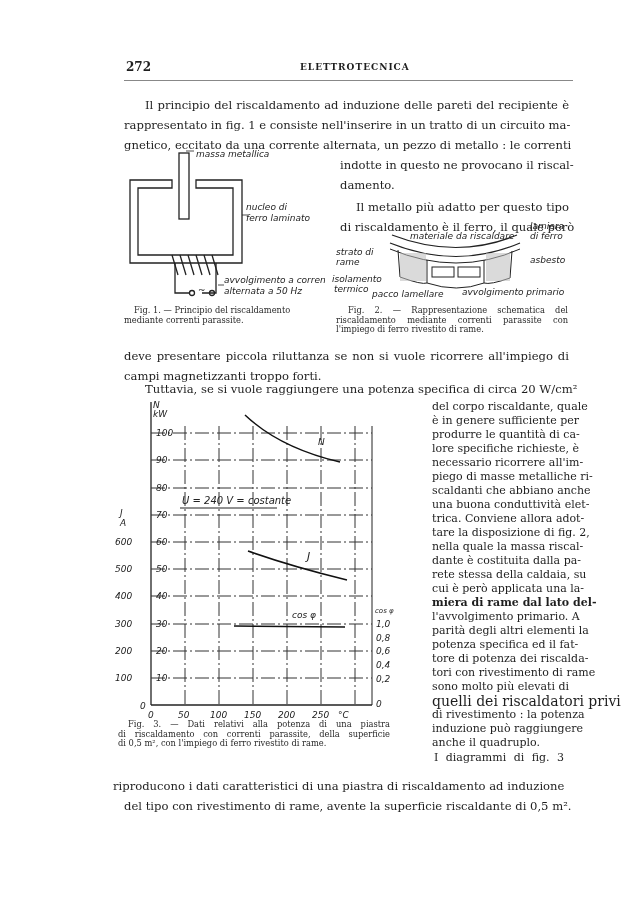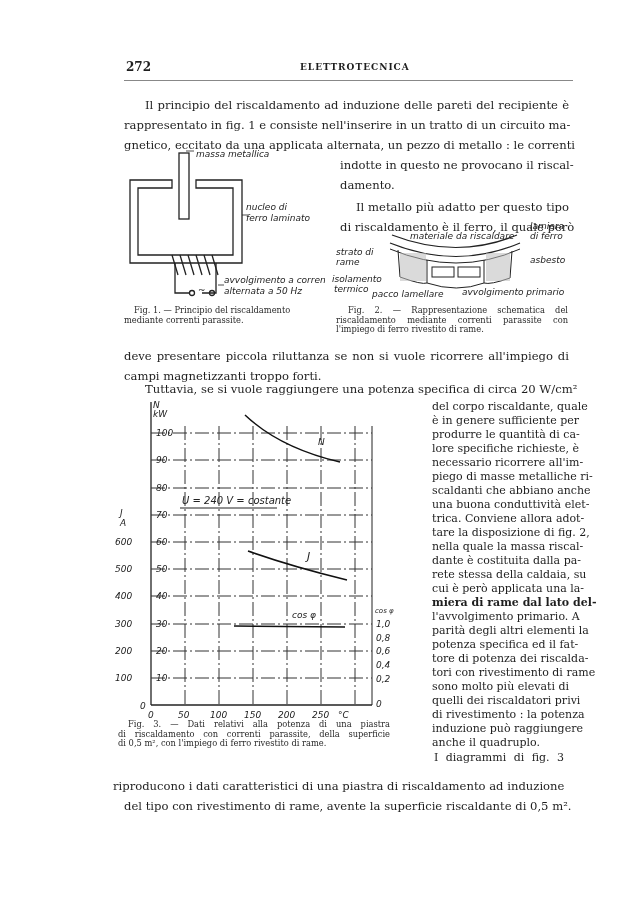--- a/index.html
+++ b/index.html
@@ -19,21 +19,21 @@
 </style>
 </head>
 <body>
 
 <div class="abs header-num">272</div>
 <div class="abs header-title">ELETTROTECNICA</div>
 <div class="abs header-rule"></div>
 
 <div class="line just" style="left:145px; top:98px; width:424px;">Il principio del riscaldamento ad induzione delle pareti del recipiente è</div>
 <div class="line just" style="left:124px; top:118px; width:445px;">rappresentato in fig. 1 e consiste nell'inserire in un tratto di un circuito ma-</div>
-<div class="line just" style="left:124px; top:138px; width:445px;">gnetico, eccitato da una applicata alternata, un pezzo di metallo : le correnti</div>
+<div class="line just" style="left:124px; top:138px; width:445px;">gnetico, eccitato da una corrente alternata, un pezzo di metallo : le correnti</div>
 <div class="line just" style="left:340px; top:158px; width:229px;">indotte in questo ne provocano il riscal-</div>
 <div class="line" style="left:340px; top:178px;">damento.</div>
 <div class="line just" style="left:356px; top:200px; width:213px;">Il metallo più adatto per questo tipo</div>
 <div class="line just" style="left:340px; top:220px; width:229px;">di riscaldamento è il ferro, il quale però</div>
 
 <svg class="abs" style="left:120px; top:145px;" width="205" height="160">
   <g stroke="#222" stroke-width="1.3" fill="none">
 
     <rect x="59" y="8" width="10" height="66"></rect>
 
@@ -107,21 +107,21 @@
   <div class="line just" style="position:relative; width:137px; font-size:11px;">dante è costituita dalla pa-</div>
   <div class="line just" style="position:relative; width:137px; font-size:11px;">rete stessa della caldaia, su</div>
   <div class="line just" style="position:relative; width:137px; font-size:11px;">cui è però applicata una la-</div>
   <div class="line just" style="position:relative; width:137px; font-size:11px;font-weight:bold;">miera di rame dal lato del-</div>
   <div class="line just" style="position:relative; width:137px; font-size:11px;">l'avvolgimento primario. A</div>
   <div class="line just" style="position:relative; width:137px; font-size:11px;">parità degli altri elementi la</div>
   <div class="line just" style="position:relative; width:137px; font-size:11px;">potenza specifica ed il fat-</div>
   <div class="line just" style="position:relative; width:137px; font-size:11px;">tore di potenza dei riscalda-</div>
   <div class="line just" style="position:relative; width:137px; font-size:11px;">tori con rivestimento di rame</div>
   <div class="line just" style="position:relative; width:137px; font-size:11px;">sono molto più elevati di</div>
-  <div class="line just" style="position:relative; width:137px; font-size:11px;">quelli dei riscaldatori privi</div>
+  <div class="line just" style="position:relative; width:137px; font-size:14px;">quelli dei riscaldatori privi</div>
   <div class="line just" style="position:relative; width:137px; font-size:11px;">di rivestimento : la potenza</div>
   <div class="line just" style="position:relative; width:137px; font-size:11px;">induzione può raggiungere</div>
   <div class="line" style="position:relative; font-size:11px;">anche il quadruplo.</div>
   <div class="line just" style="position:relative; width:130px; margin-left:2px; font-size:11px; margin-top:1px;">I diagrammi di fig. 3</div>
 </div>
 
 <svg class="abs" style="left:110px; top:398px;" width="290" height="322">
   <g font-size="9" font-style="italic" fill="#222">
 
     <line x1="41" y1="4" x2="41" y2="307" stroke="#222" stroke-width="1.3"></line>

